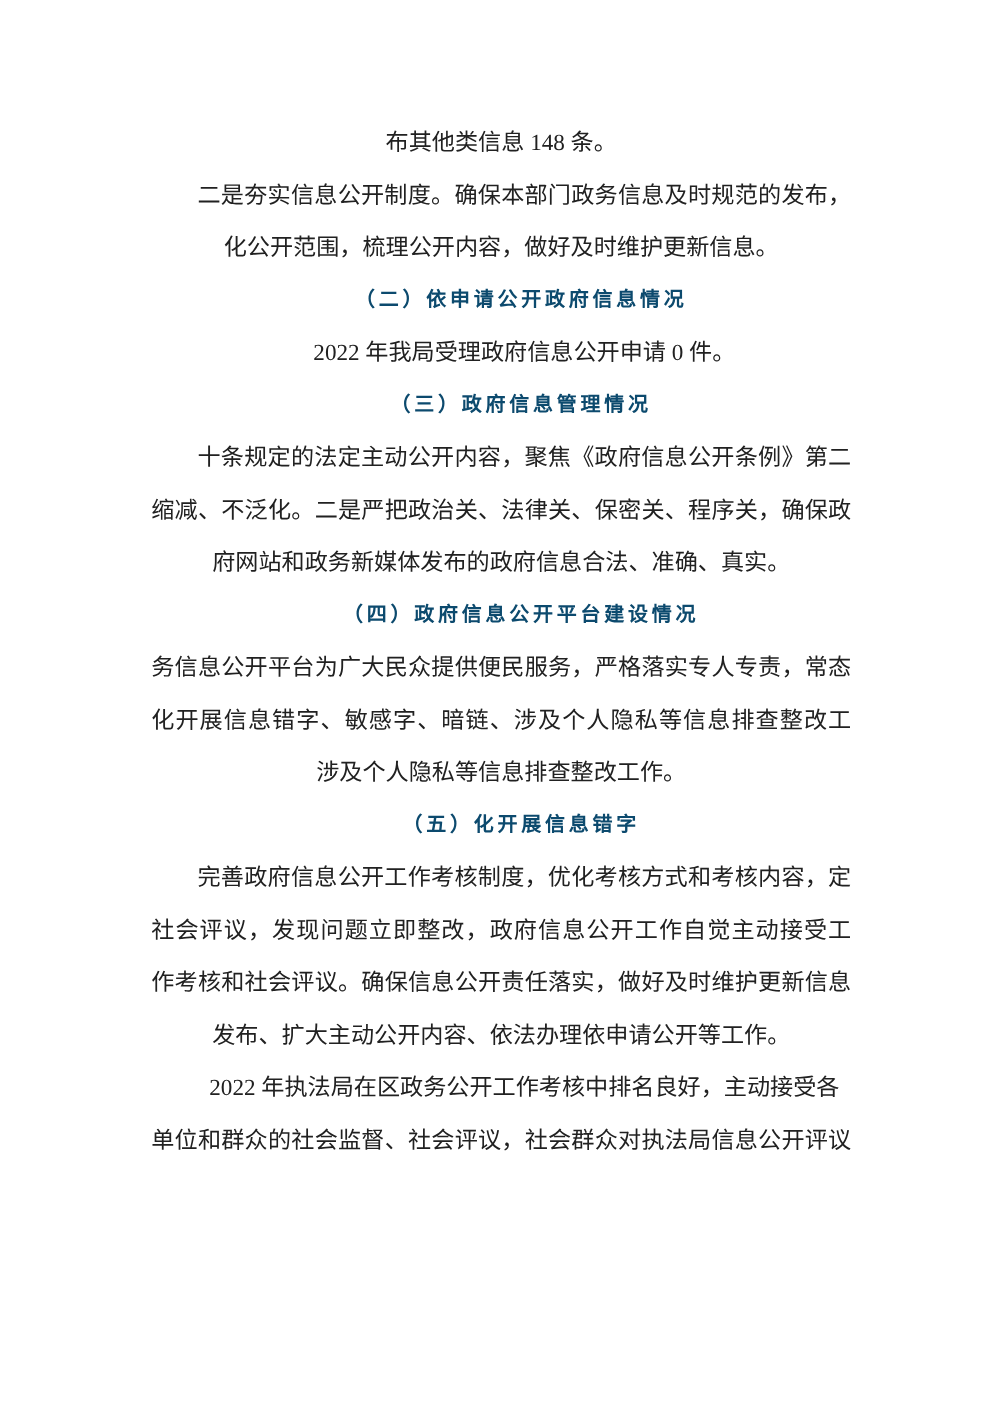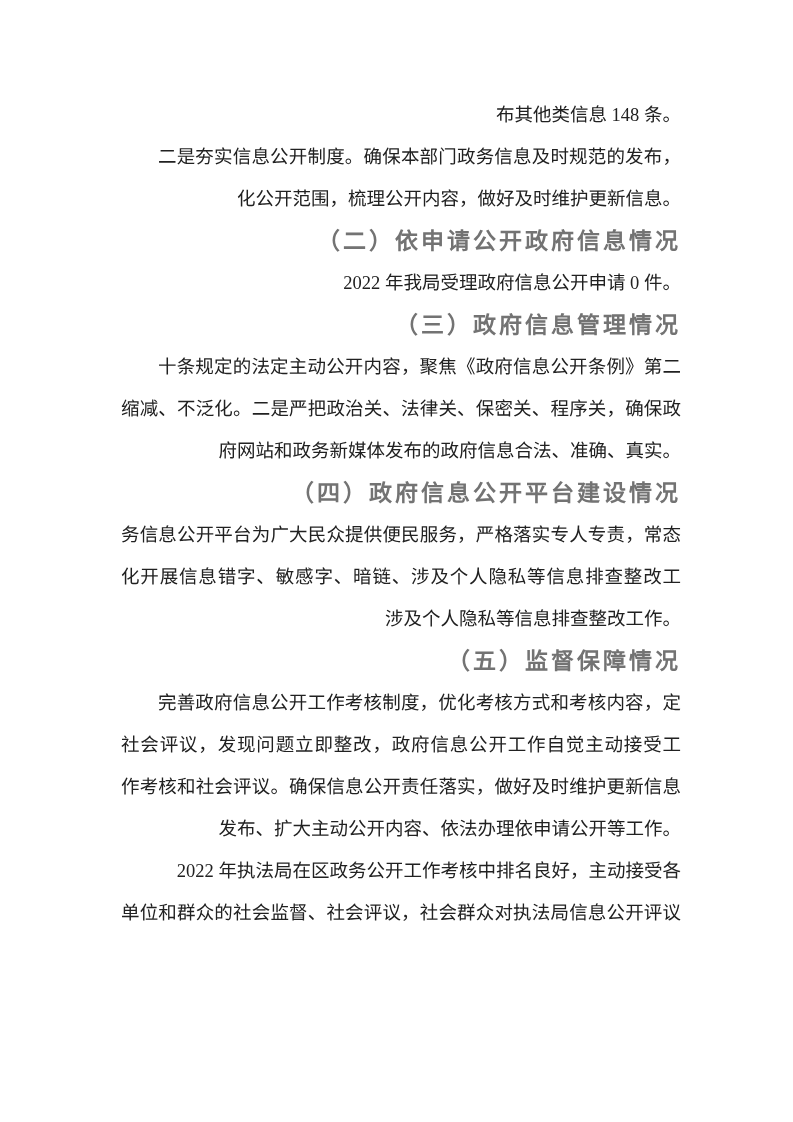--- a/index.html
+++ b/index.html
@@ -25,37 +25,37 @@
     width: 560px;
     font-family: "Liberation Serif", "DejaVu Serif", serif;
     font-size: 18.5px;
     line-height: 42px;
     color: #212121;
   }
   .line {
     height: 42px;
     overflow: hidden;
     white-space: nowrap;
-    text-align: right;
+    text-align: center;
   }
   .indent {
     text-indent: 2em;
   }
   .fill {
     white-space: normal;
     text-align: justify;
     text-align-last: justify;
   }
   .heading {
     font-family: "Liberation Sans", "DejaVu Sans", sans-serif;
     font-weight: 700;
-    font-size: 23px;
+    font-size: 16px;
     letter-spacing: 3px;
     text-indent: 2em;
-    color: #737373;
+    color: #0c4a6e;
   }
 </style>
 </head>
 <body>
 
 <div class="page">
   <div class="text-block">
 
     <div class="line">布其他类信息 148 条。</div>
 
@@ -71,21 +71,21 @@
     <div class="line indent fill">十条规定的法定主动公开内容，聚焦《政府信息公开条例》第二</div>
     <div class="line fill">缩减、不泛化。二是严把政治关、法律关、保密关、程序关，确保政</div>
     <div class="line">府网站和政务新媒体发布的政府信息合法、准确、真实。</div>
 
     <div class="line heading">（四）政府信息公开平台建设情况</div>
 
     <div class="line fill">务信息公开平台为广大民众提供便民服务，严格落实专人专责，常态</div>
     <div class="line fill">化开展信息错字、敏感字、暗链、涉及个人隐私等信息排查整改工作，</div>
     <div class="line">涉及个人隐私等信息排查整改工作。</div>
 
-    <div class="line heading">（五）监督保障情况</div>
+    <div class="line heading">（五）化开展信息错字</div>
 
     <div class="line indent fill">完善政府信息公开工作考核制度，优化考核方式和考核内容，定</div>
     <div class="line fill">社会评议，发现问题立即整改，政府信息公开工作自觉主动接受工</div>
     <div class="line fill">作考核和社会评议。确保信息公开责任落实，做好及时维护更新信息</div>
     <div class="line">发布、扩大主动公开内容、依法办理依申请公开等工作。</div>
 
     <div class="line indent">2022 年执法局在区政务公开工作考核中排名良好，主动接受各</div>
     <div class="line fill">单位和群众的社会监督、社会评议，社会群众对执法局信息公开评议</div>
 
   </div>

